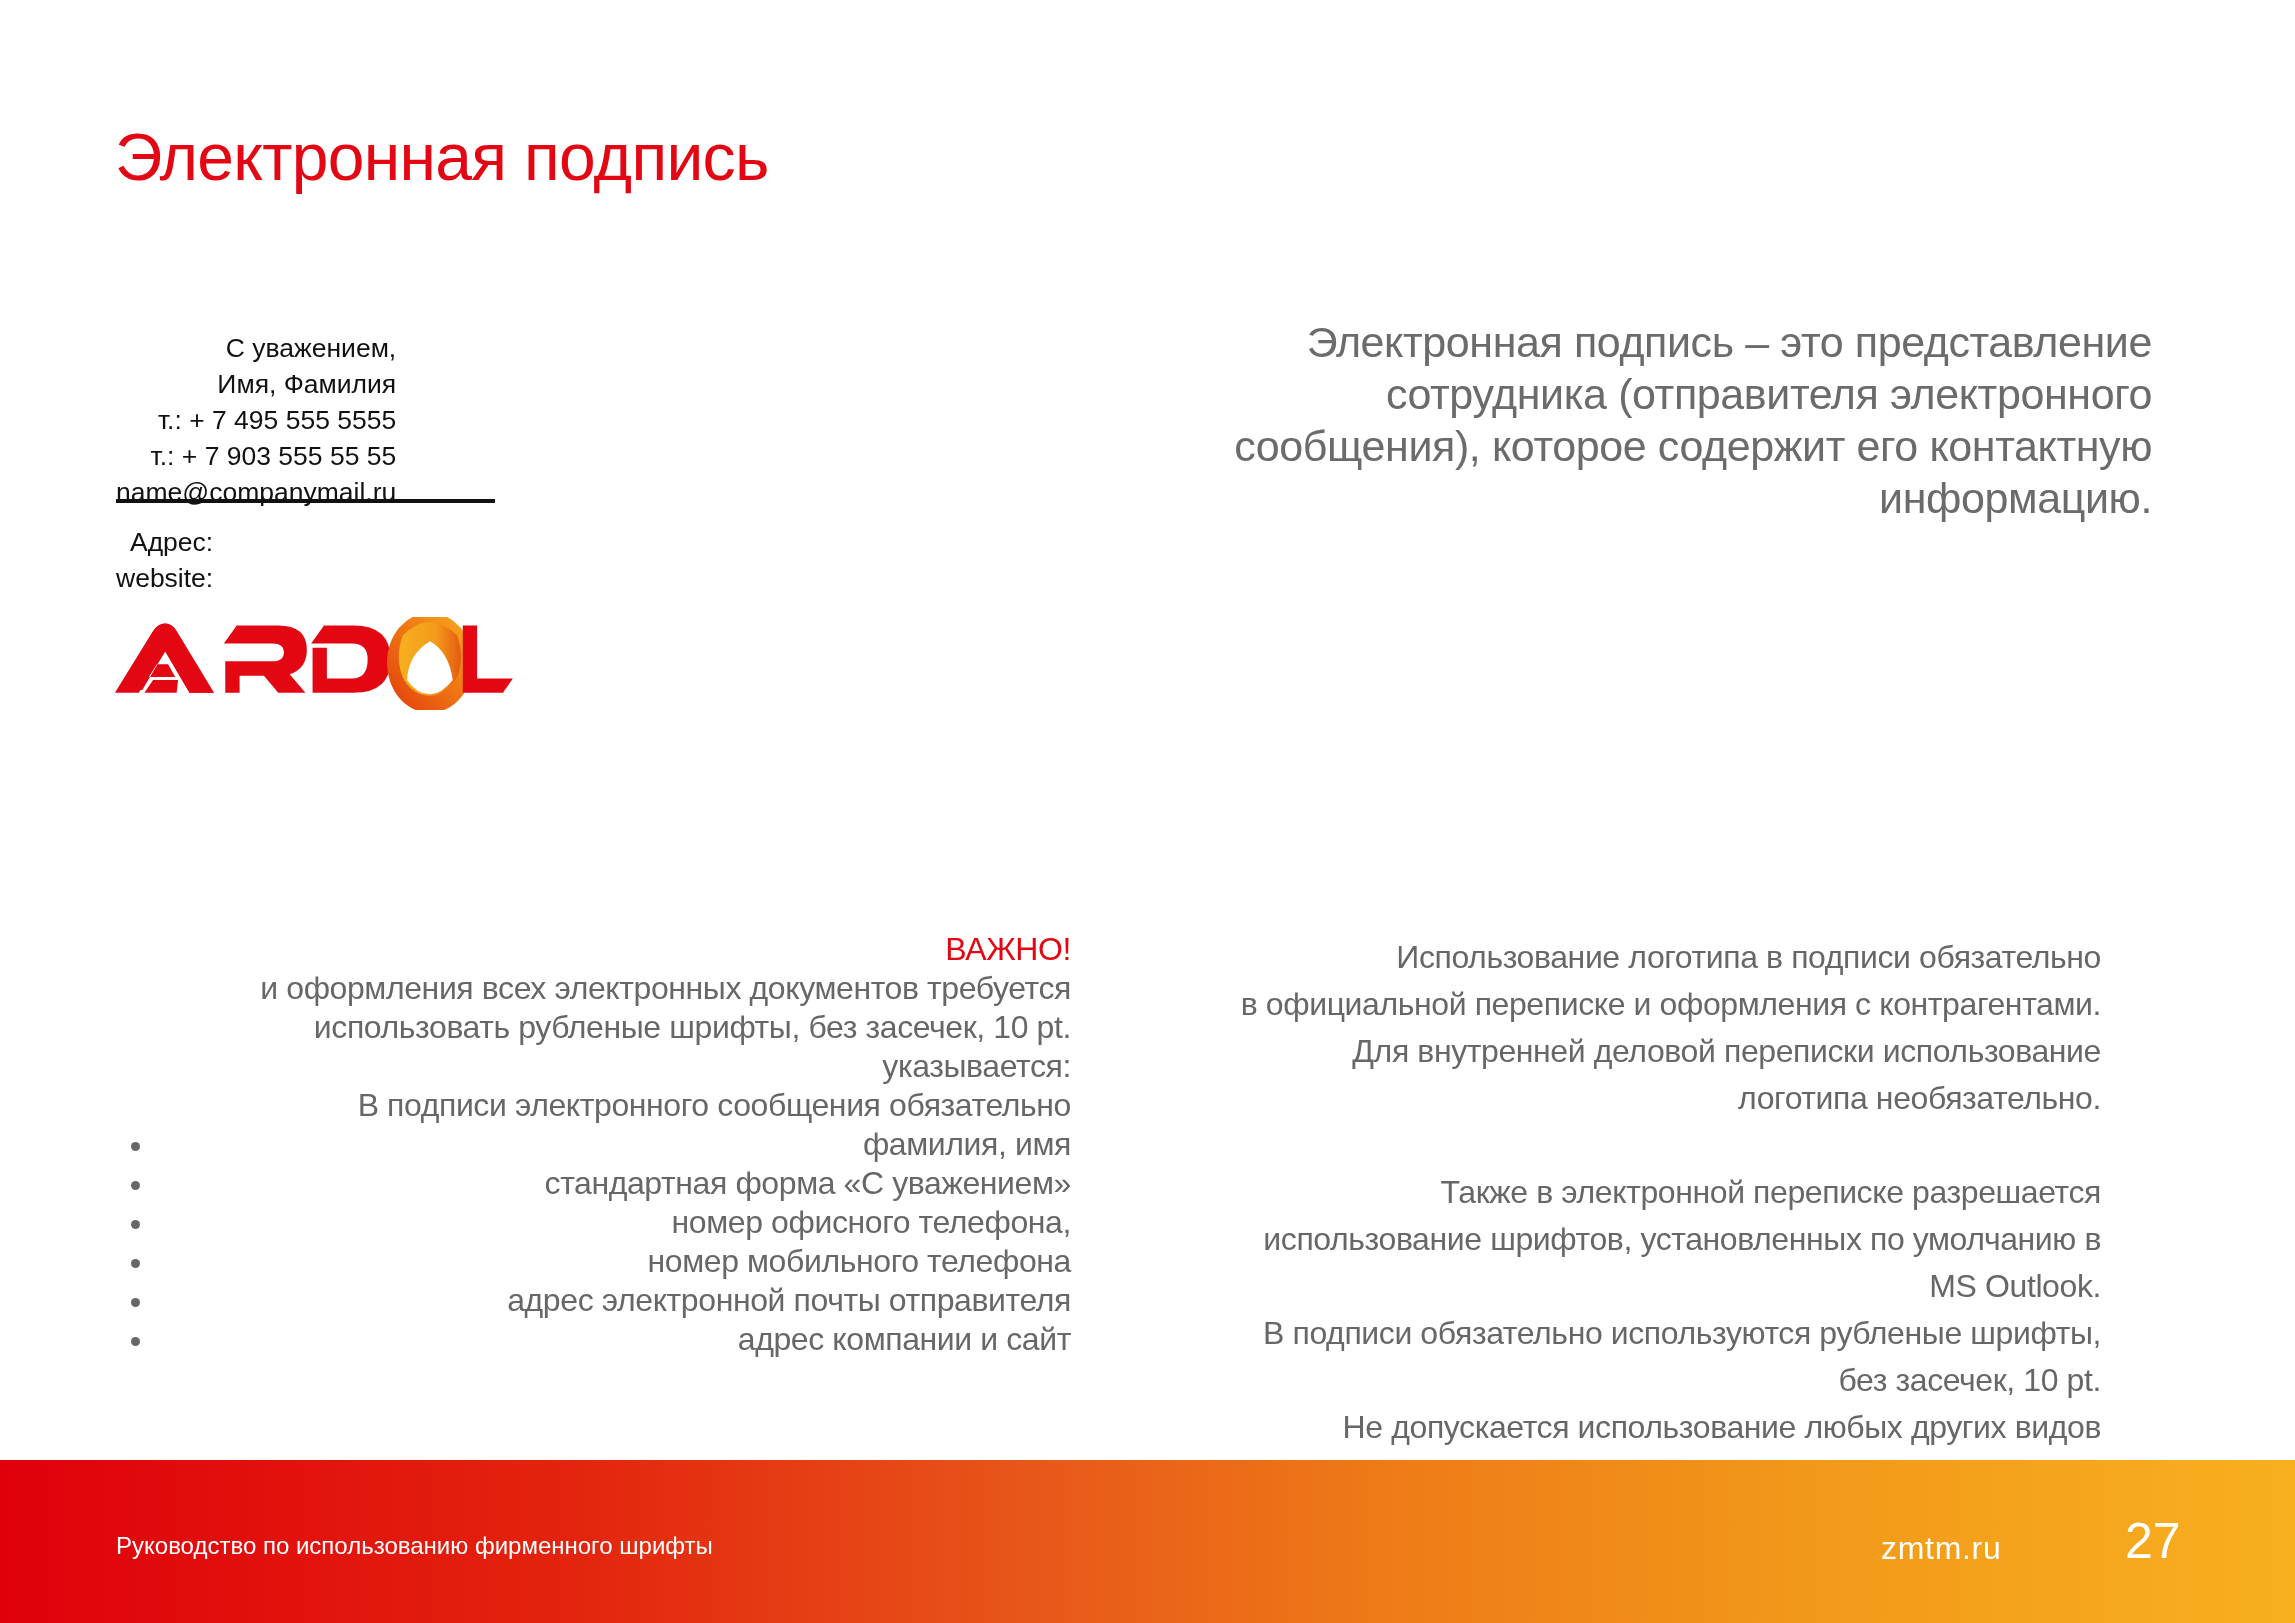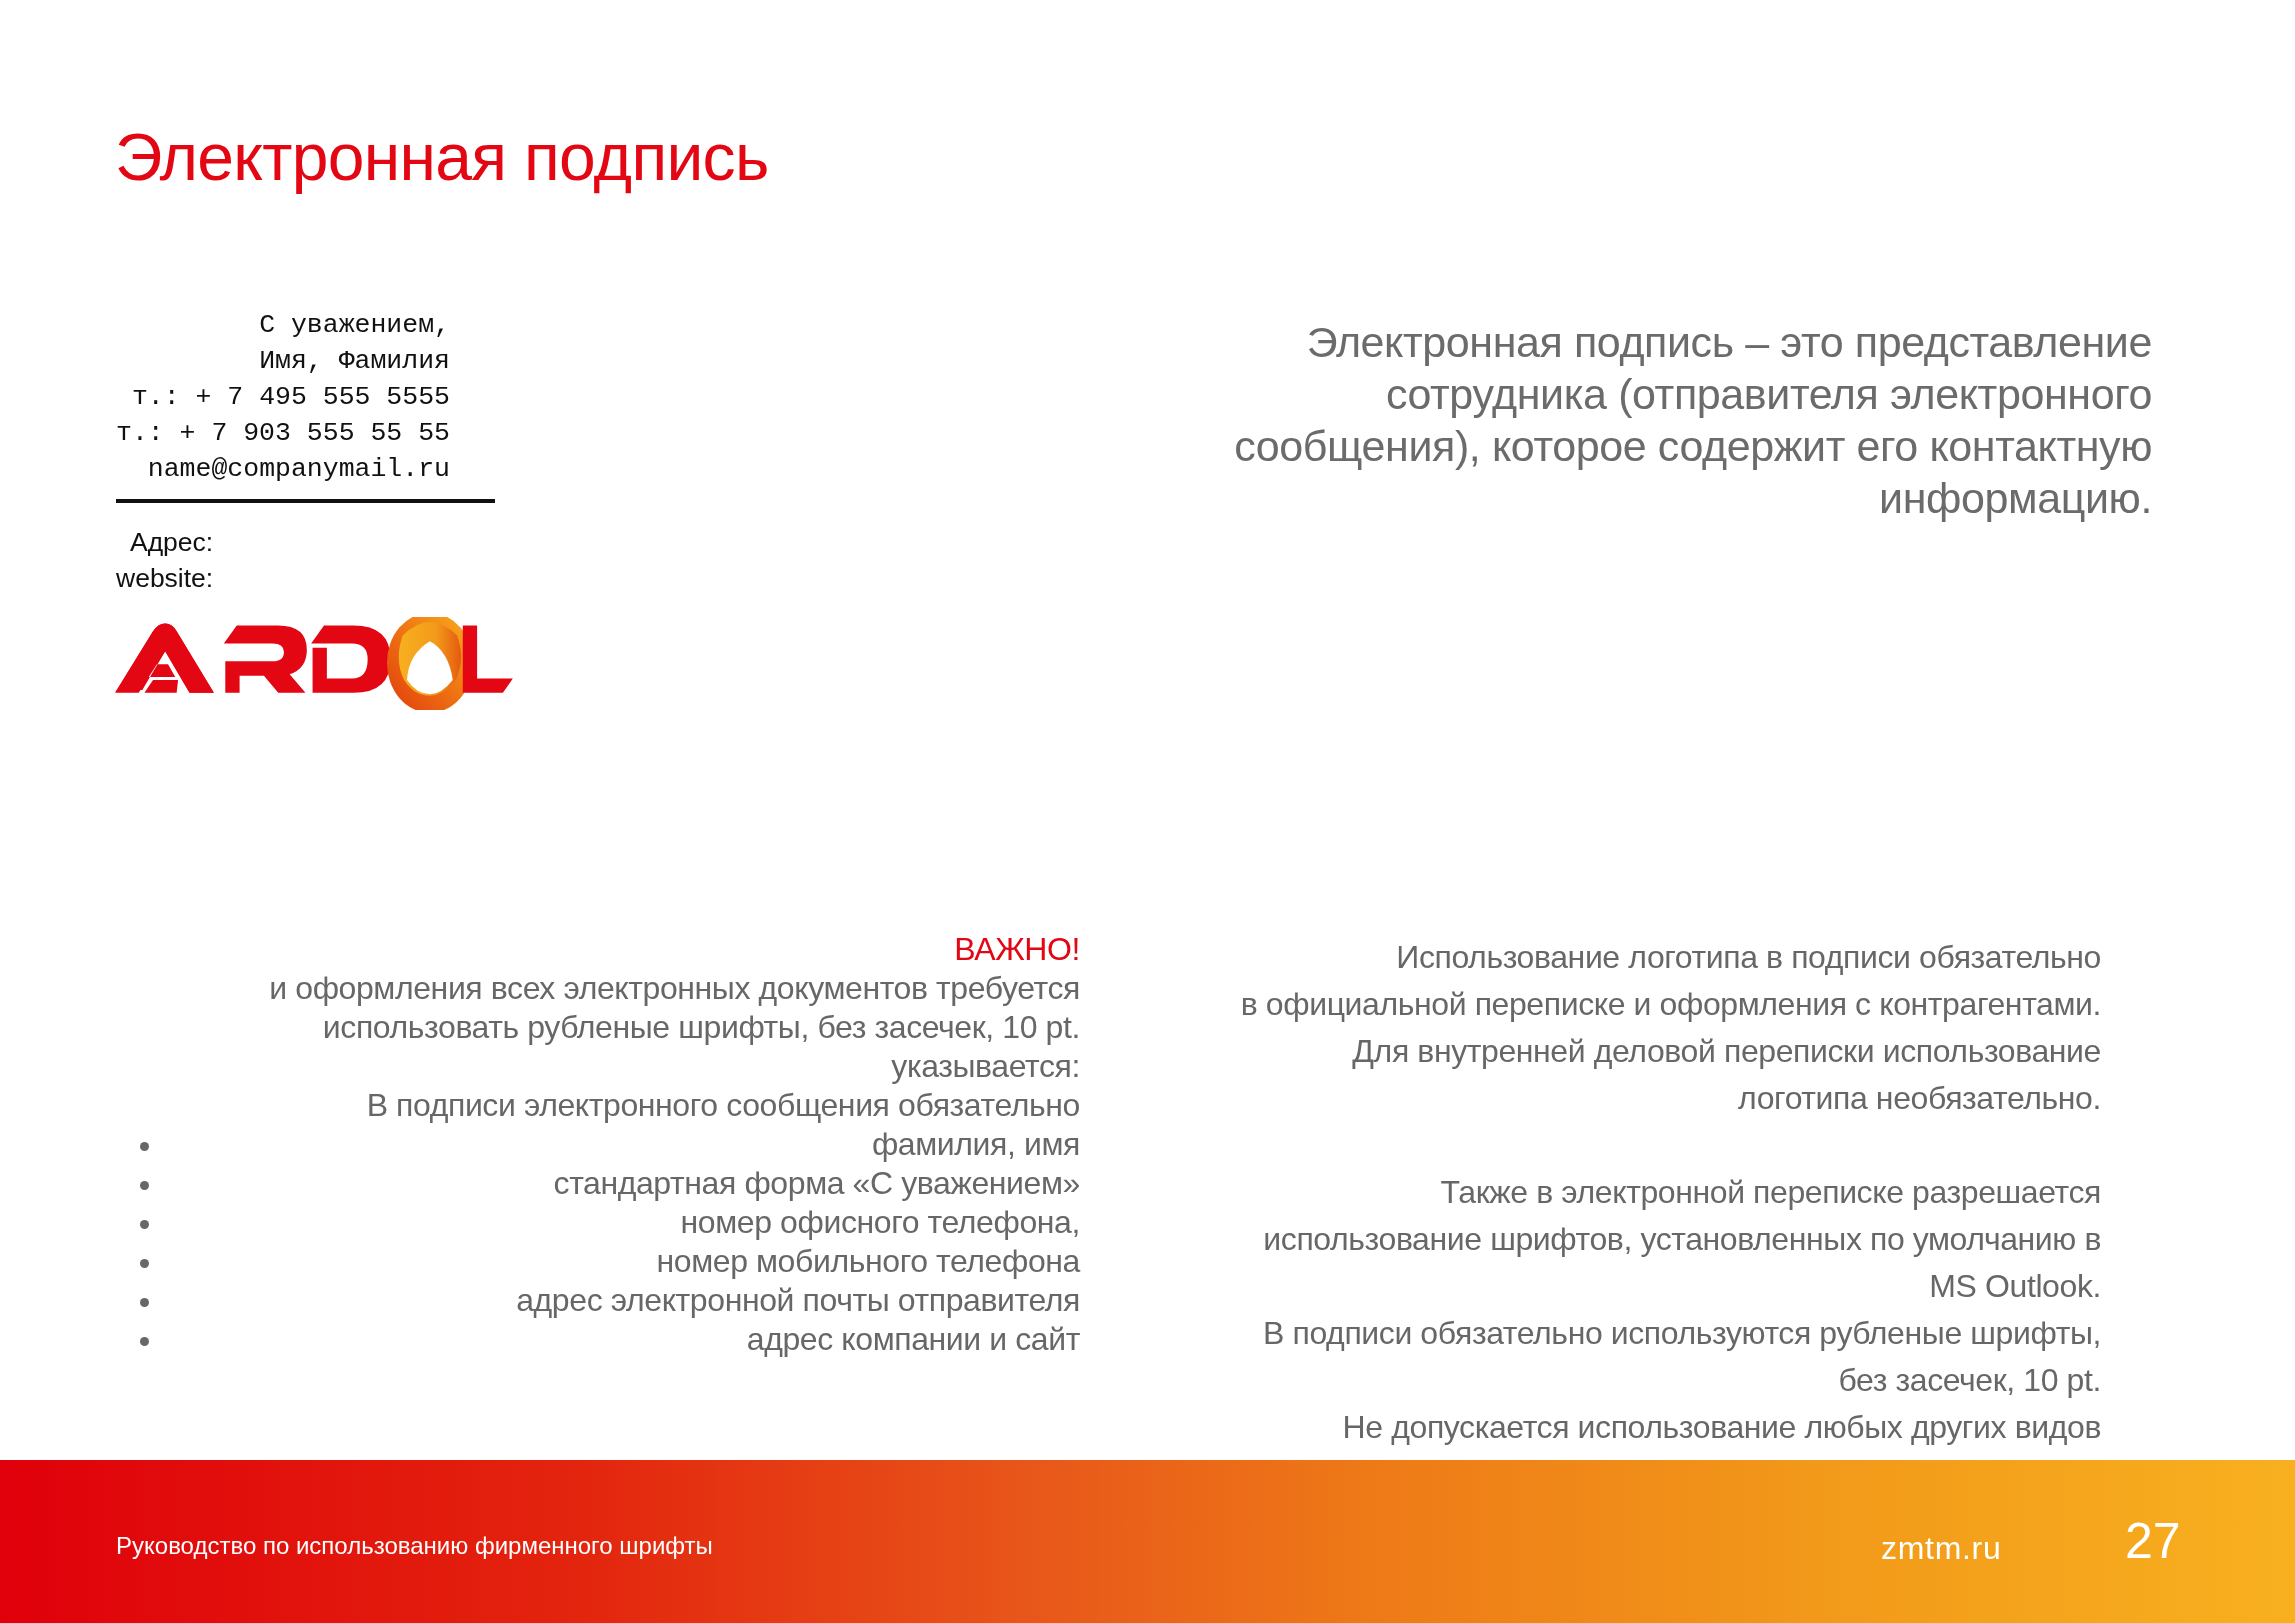--- a/index.html
+++ b/index.html
@@ -1,26 +1,26 @@
 <!DOCTYPE html>
 <html style="font-size:11.5px"><head>
 <meta charset="utf-8">
 <style>
   html, body { margin:0; padding:0; }
   body { width:2295px; height:1623px; position:relative; background:#ffffff; overflow:hidden;
          font-family:"Liberation Sans", "DejaVu Sans", sans-serif; }
   .abs { position:absolute;text-align:right; }
   .title { left:115px; top:121px; font-size:66px; color:#e30613; letter-spacing:-0.7px; line-height:1.1; margin:0; font-weight:normal; }
-  .sig { left:116px; top:307px; font-size:26.5px; color:#111; line-height:36px;font-family:Liberation Mono, monospace; }
+  .sig { left:116px; top:330px; font-size:26.5px; color:#111; line-height:36px; }
   .sig div { white-space:nowrap; }
   .sig-rule { left:116px; top:499px; width:379px; height:3.6px; background:#111; }
   .sig2 { left:116px; top:524px; font-size:26.5px; color:#111; line-height:36px; }
   .logo { left:113px; top:617px; width:402px; height:93px; }
   .intro { left:1148px; top:316px; width:1004px; font-size:43px; color:#6b6b6b; line-height:52px; letter-spacing:-0.4px; }
-  .important { left:133px; top:930px; width:947px; font-size:32px; color:#676767; line-height:39px; letter-spacing:-0.4px; }
+  .important { left:124px; top:930px; width:947px; font-size:32px; color:#676767; line-height:39px; letter-spacing:-0.4px; }
   .important .warn { color:#e30613; }
   .important ul { list-style:none; margin:0; padding:0; }
   .important li { position:relative; padding-left:50px; }
   .important li .dot { position:absolute; left:7.2px; top:16.5px; width:9.3px; height:9.3px; border-radius:50%; background:#676767; }
   .rightcol { left:1148px; top:930px; width:961px; font-size:32px; color:#676767; line-height:39px; letter-spacing:-0.4px; }
   .rightcol p { margin:8px; }
   .rightcol .gap { height:39px; }
   .footer { left:0; top:1460px; width:2295px; height:164px;
             background:linear-gradient(90deg, #e0000b 0%, #e3240e 25%, #e8571a 45%, #ee7a17 60%, #f29a1a 80%, #f8b01f 100%); }
   .footer-guide { left:116px; top:1532px; font-size:24px; color:#ffffff; white-space:nowrap; }

